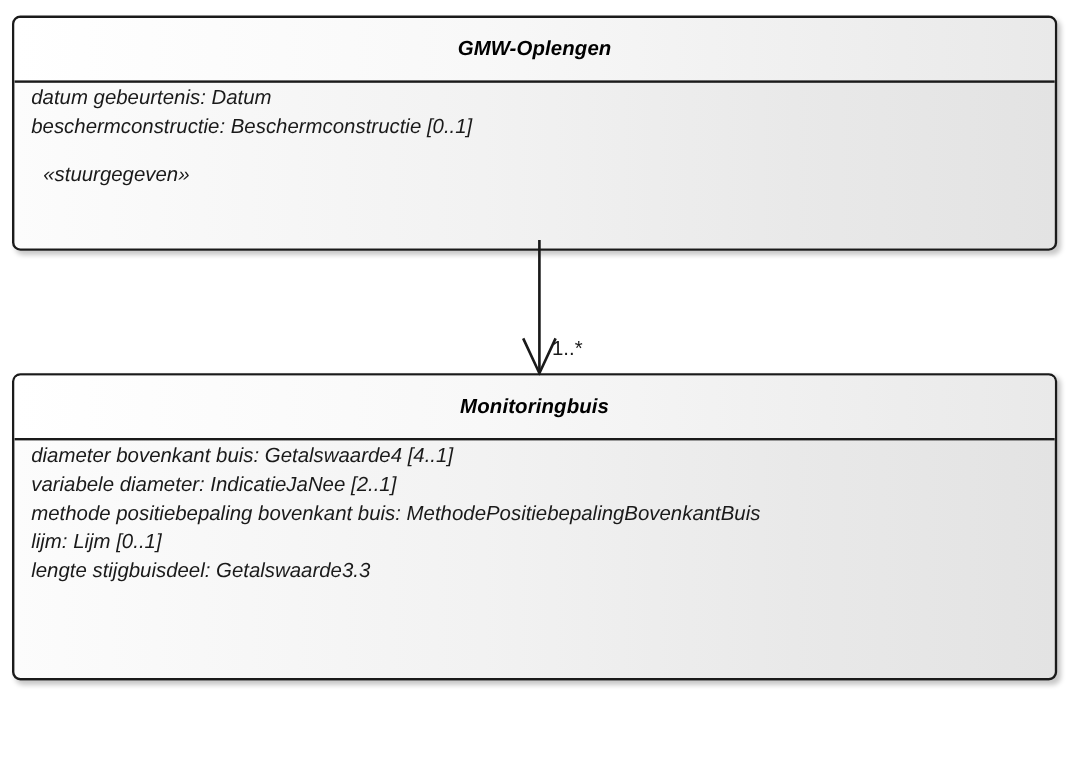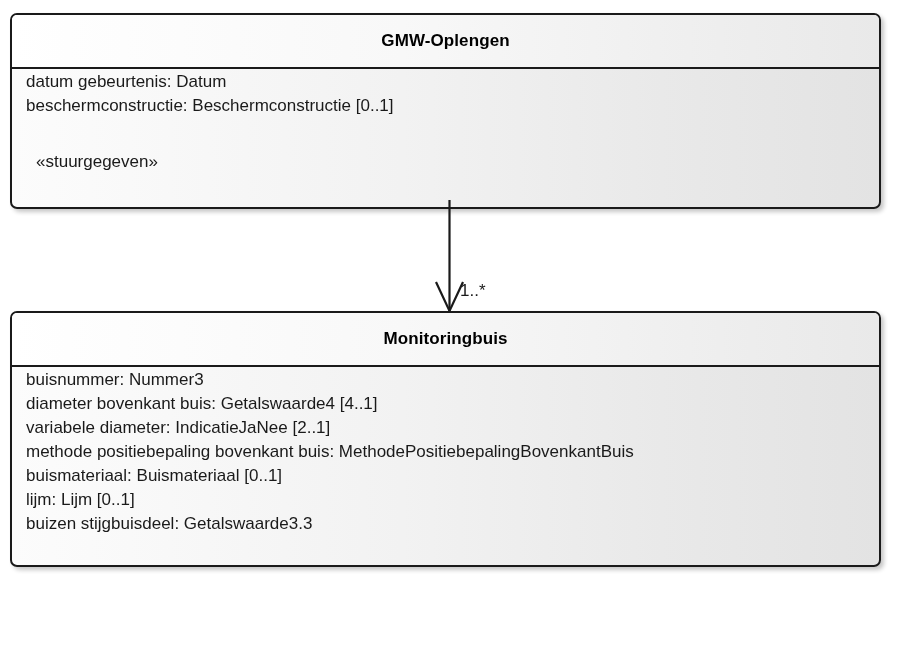--- a/index.html
+++ b/index.html
@@ -22,20 +22,21 @@
 
   
   .uml-class {
     position: absolute;
     box-sizing: border-box;
     border: 2px solid #1a1a1a;
     border-radius: 7px;
     background: linear-gradient(to right, #fcfcfc 0%, #f2f2f2 45%, #e9e9e9 75%, #e3e3e3 100%);
     box-shadow: 3px 3px 4px rgba(0,0,0,0.22);
     overflow: hidden;
+    font-style: italic;
   }
   .uml-header {
     box-sizing: border-box;
     height: 54px;
     border-bottom: 2px solid #1a1a1a;
     display: flex;
     align-items: center;
     justify-content: center;
     background: linear-gradient(to right, #ffffff 0%, #f8f8f8 45%, #efefef 78%, #e9e9e9 100%);
   }
@@ -51,21 +52,21 @@
     padding: 1px 14px 10px 14px;
   }
   .uml-attr {
     font-size: 17px;
     line-height: 24px;
     color: #1a1a1a;
     white-space: nowrap;
   }
   .uml-attr.stereotype {
     padding-left: 10px;
-    margin-top: 32px;
+    margin-top: 16px;
   }
 
   
   #class-gmw-oplengen {
     left: 10px;
     top: 13px;
     width: 871px;
     height: 196px;
   }
   #class-monitoringbuis {
@@ -120,23 +121,21 @@
       <polyline points="36,82 49.5,111 63,82" fill="none" stroke="#1a1a1a" stroke-width="2.2" stroke-linecap="butt" stroke-linejoin="miter"></polyline>
     </svg>
   </div>
   <div class="assoc-multiplicity">1..*</div>
 
   <div class="uml-class" id="class-monitoringbuis">
     <div class="uml-header">
       <span class="uml-title">Monitoringbuis</span>
     </div>
     <div class="uml-body">
-      <div class="uml-attr">buisnummer: Nummer3</div>
       <div class="uml-attr">diameter bovenkant buis: Getalswaarde4 [4..1]</div>
       <div class="uml-attr">variabele diameter: IndicatieJaNee [2..1]</div>
       <div class="uml-attr">methode positiebepaling bovenkant buis: MethodePositiebepalingBovenkantBuis</div>
-      <div class="uml-attr">buismateriaal: Buismateriaal [0..1]</div>
       <div class="uml-attr">lijm: Lijm [0..1]</div>
-      <div class="uml-attr">buizen stijgbuisdeel: Getalswaarde3.3</div>
+      <div class="uml-attr">lengte stijgbuisdeel: Getalswaarde3.3</div>
     </div>
   </div>
 
 </div>
 
 </body></html>

